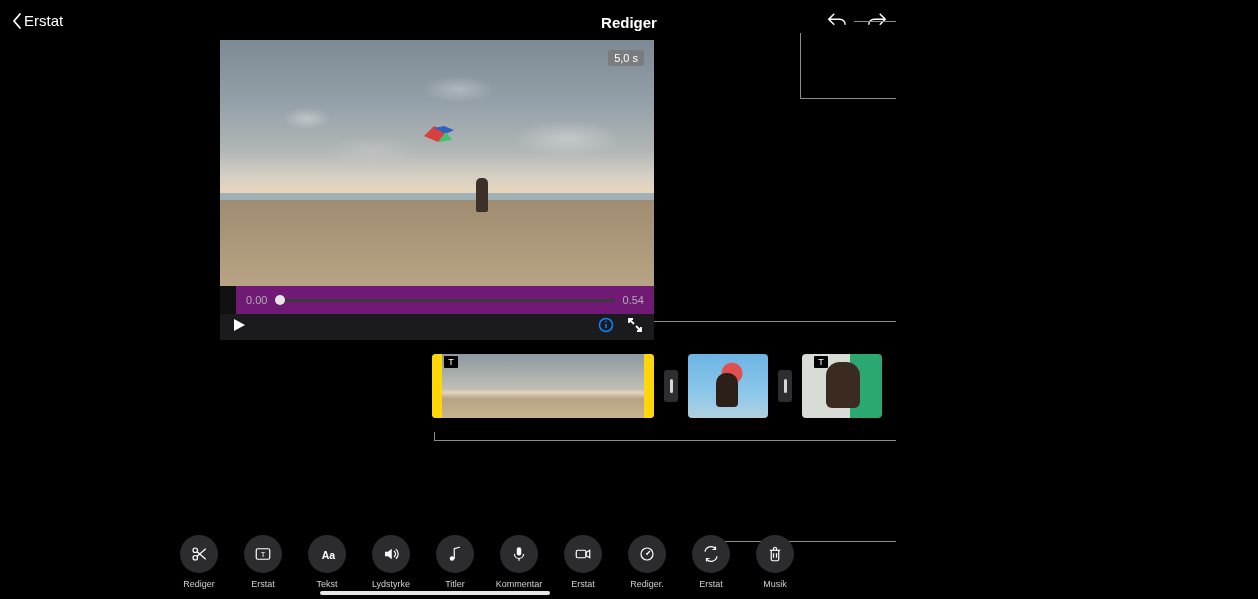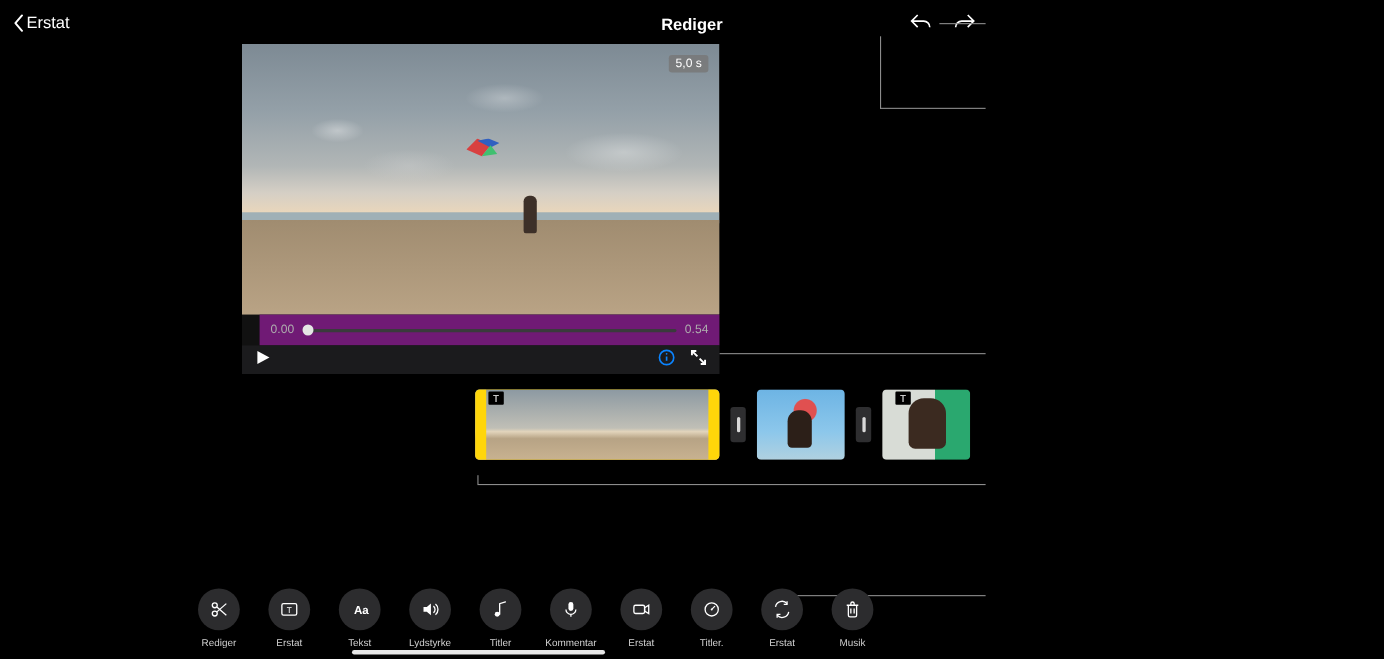--- a/index.html
+++ b/index.html
@@ -469,21 +469,21 @@
     <div class="tool-label">Erstat</div>
   </div>
   <div class="tool">
     <div class="tool-btn">
         <svg viewBox="0 0 24 24">
           <circle cx="12" cy="12" r="8"></circle>
           <line x1="12" y1="12" x2="16" y2="8"></line>
           <circle cx="12" cy="12" r="1.2" fill="#fff" stroke="none"></circle>
         </svg>
       </div>
-    <div class="tool-label">Titler.</div>
+    <div class="tool-label">Rediger.</div>
   </div>
   <div class="tool">
     <div class="tool-btn">
         <svg viewBox="0 0 24 24">
           <path d="M4 9a8 8 0 0 1 14 -4"></path>
           <polyline points="18 2 18 6 14 6"></polyline>
           <path d="M20 15a8 8 0 0 1 -14 4"></path>
           <polyline points="6 22 6 18 10 18"></polyline>
         </svg>
       </div>

